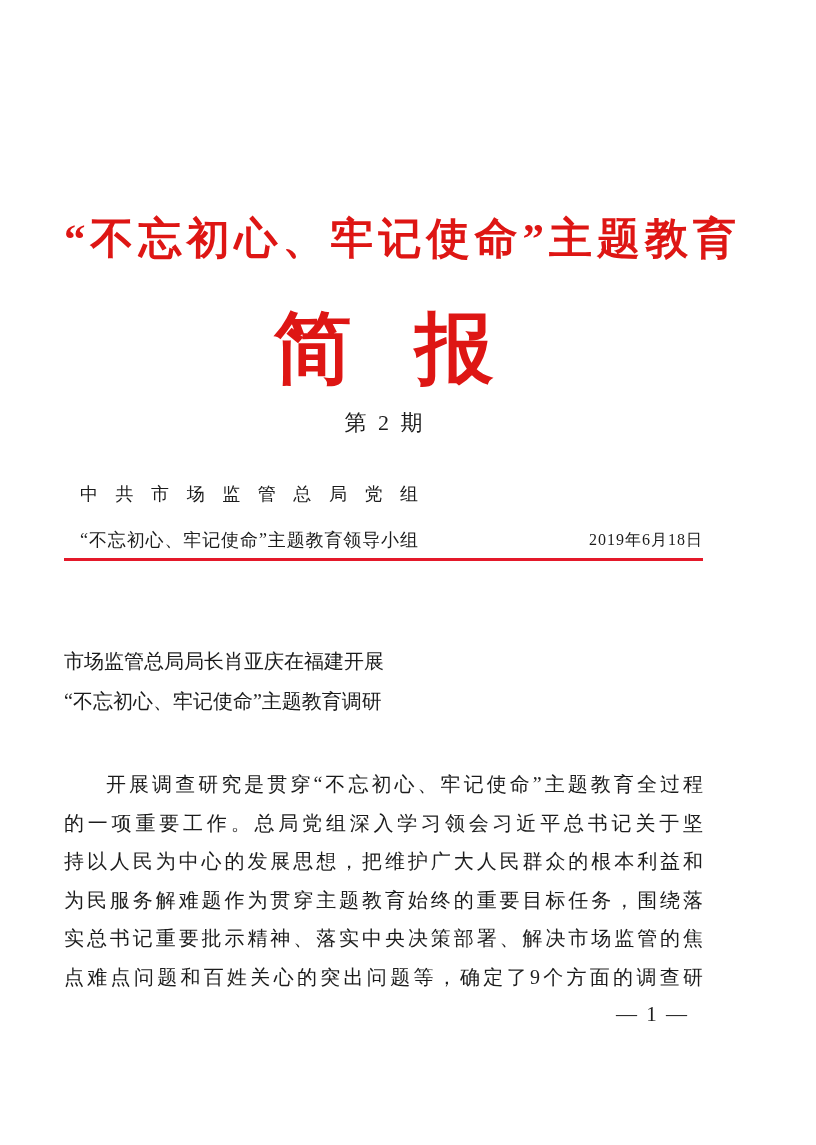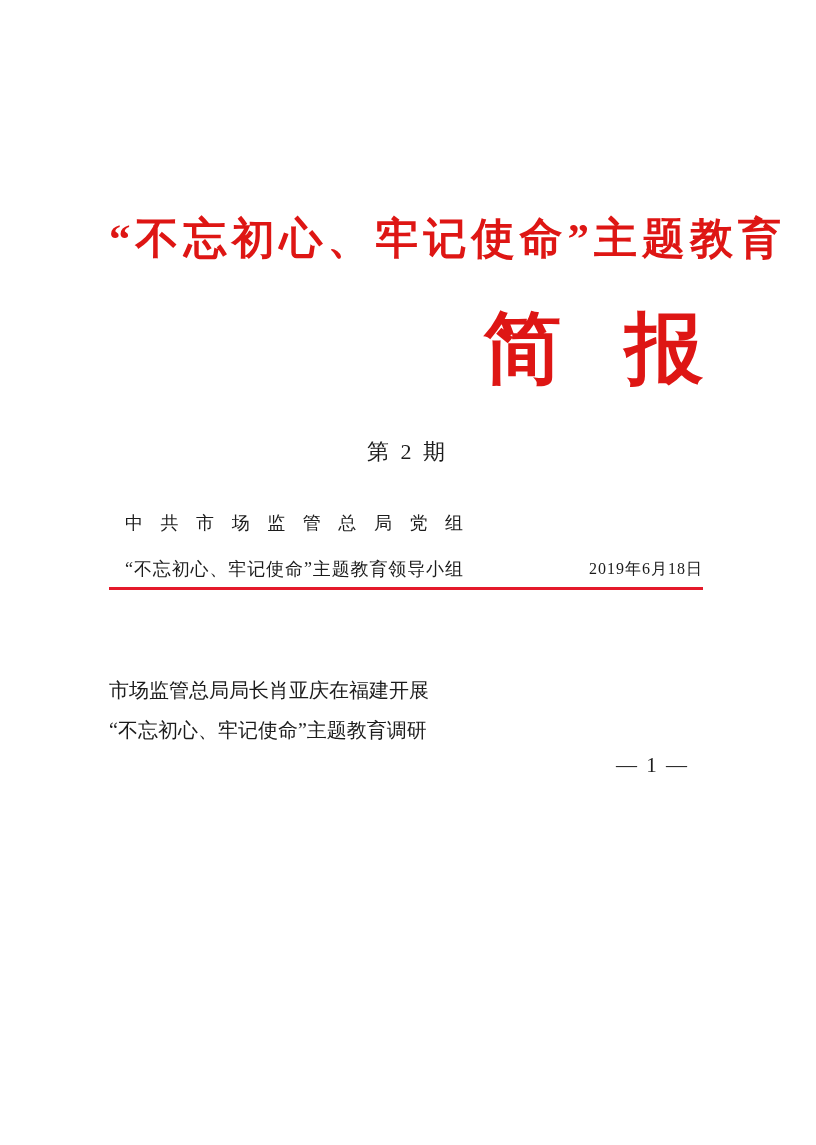--- a/index.html
+++ b/index.html
@@ -7,47 +7,47 @@
     padding: 0;
     background: #ffffff;
   }
   .page {
     position: relative;
     width: 816px;
     height: 1145px;
     margin: 0 auto;
     background: #ffffff;
     box-sizing: border-box;
-    padding: 0 113px 0 109px;
+    padding: 0 113px 0 64px;
     font-family: "Liberation Serif", "DejaVu Serif", serif;
     color: #1c1c1c;
     overflow: hidden;
   }
   .red { color: #de1614; }
 
   .theme-line {
     margin-top: 212px;
     text-align: center;
     font-size: 43px;
     font-weight: bold;
     letter-spacing: 5px;
     line-height: 1.25;
     white-space: nowrap;
   }
   .bulletin-title {
     margin-top: 44px;
-    text-align: right;
+    text-align: center;
     font-size: 78px;
     font-weight: bold;
     line-height: 1;
     word-spacing: 44px;
     white-space: nowrap;
   }
   .issue-number {
-    margin-top: 51px;
+    margin-top: 22px;
     text-align: center;
     font-size: 22px;
     line-height: 1.2;
     word-spacing: 6px;
   }
   .issuer-row {
     margin-top: 45px;
     display: flex;
     justify-content: space-between;
     align-items: flex-end;
@@ -132,16 +132,24 @@
     <div class="issue-date">2019年6月18日</div>
   </div>
 
   <div class="red-rule"></div>
 
   <h1 class="article-title">
     <div class="title-l1">市场监管总局局长肖亚庆在福建开展</div>
     <div class="title-l2">“不忘初心、牢记使命”主题教育调研</div>
   </h1>
 
+  <div class="body-text">
+    <div class="body-line indent">开展调查研究是贯穿“不忘初心、牢记使命”主题教育全过程</div>
+    <div class="body-line">的一项重要工作。总局党组深入学习领会习近平总书记关于坚</div>
+    <div class="body-line">持以人民为中心的发展思想，把维护广大人民群众的根本利益和</div>
+    <div class="body-line">为民服务解难题作为贯穿主题教育始终的重要目标任务，围绕落</div>
+    <div class="body-line">实总书记重要批示精神、落实中央决策部署、解决市场监管的焦</div>
+    <div class="body-line">点难点问题和百姓关心的突出问题等，确定了9个方面的调查研</div>
+  </div>
 
   <div class="page-number">— 1 —</div>
 
 </div>
 
 </body></html>

